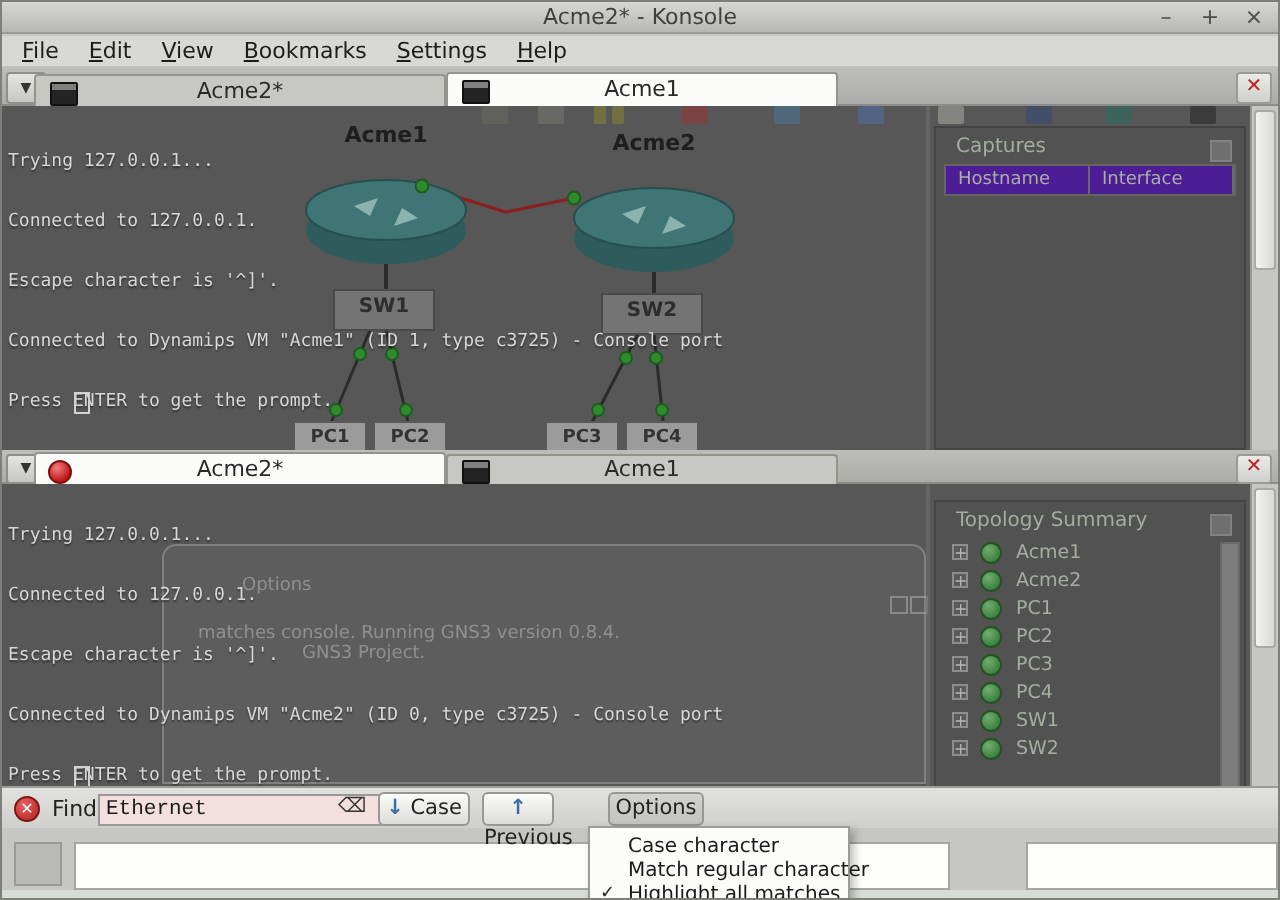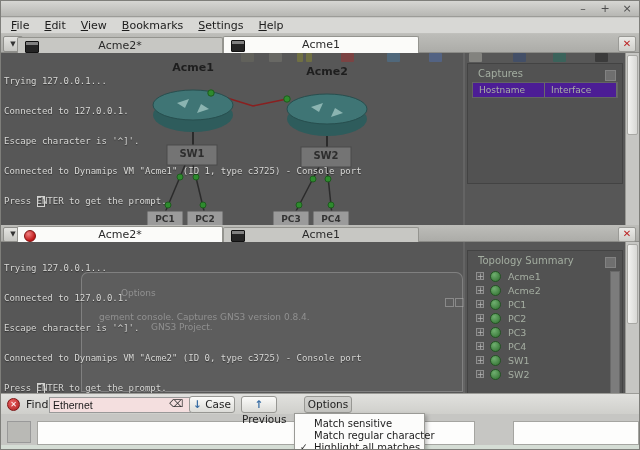--- a/index.html
+++ b/index.html
@@ -72,21 +72,21 @@
   .faint{position:absolute;z-index:1;color:#969696;font-size:9px;opacity:.9}
   .dock-btn{position:absolute;width:7px;height:7px;border:1px solid rgba(175,175,175,.55);z-index:1}
   
   .findbar{position:absolute;left:0;top:392px;width:100%;height:21px;z-index:10;
     background:linear-gradient(#e1e1de,#cfcfcb);border-top:1px solid #9b9b97;box-sizing:border-box}
   .find-close{position:absolute;left:6px;top:4px;width:13px;height:13px;border-radius:50%;
     background:radial-gradient(circle at 35% 30%,#e86060,#b02020);border:1px solid #7d1515;
     color:#fff;font-size:8px;font-weight:bold;text-align:center;line-height:12px;box-sizing:border-box}
   .find-label{position:absolute;left:25px;top:4px;font-size:11px;color:#222}
   .find-input{position:absolute;left:48px;top:3px;width:134px;height:14px;background:#f4dfdf;
-    border:1px solid #999;font-family:Liberation Sans, sans-serif;font-size:10.5px;color:#1a1a1a;padding:0 3px}
+    border:1px solid #999;font-family:Liberation Mono, monospace;font-size:10.5px;color:#1a1a1a;padding:0 3px}
   .clear-icon{position:absolute;left:168px;top:4px;font-size:10px;color:#333}
   .fbtn{position:absolute;top:2px;height:17px;background:linear-gradient(#fbfbf9,#dcdcd8);
     border:1px solid #979793;border-radius:3px;font-size:10.5px;color:#222;text-align:center;
     box-sizing:border-box;line-height:15px}
   .fbtn.pressed{background:linear-gradient(#d2d2cf,#c3c3bf)}
   .arrow-blue{color:#3a6ea5;font-weight:bold}
   .opt-arrow{font-size:8px;color:#333}
   
   .bottomstrip{position:absolute;left:0;top:413px;width:100%;height:37px;background:#c6c6c3}
   .wbox{position:absolute;background:#fdfdfc;border:1px solid #a5a5a1}
@@ -98,20 +98,21 @@
   .popup-item{position:relative;height:11px;line-height:11px;font-size:10px;color:#1b1b1b;
     padding-left:19px;margin:1px 0;white-space:nowrap}
   .popup-check{position:absolute;left:5px;top:0;font-size:9px;color:#222}
 </style>
 </head>
 <body>
 
 <div class="screen">
 
   <div class="titlebar">
+    <span>Acme2* - Konsole</span>
     <div class="win-controls">
       <span class="win-btn">–</span>
       <span class="win-btn">+</span>
       <span class="win-btn">×</span>
     </div>
   </div>
 
   <div class="menubar">
     <span class="menu-item"><u>F</u>ile</span>
     <span class="menu-item"><u>E</u>dit</span>
@@ -193,21 +194,21 @@
     <div class="node-label" style="left:294px;top:12px;width:64px;font-size:11px">Acme2</div>
     <div class="node-label" style="left:166px;top:95px;width:50px;font-size:10px;color:#2d2d2d">SW1</div>
     <div class="node-label" style="left:300px;top:97px;width:50px;font-size:10px;color:#2d2d2d">SW2</div>
     <div class="node-label" style="left:146px;top:161px;width:36px;font-size:9px;color:#333">PC1</div>
     <div class="node-label" style="left:186px;top:161px;width:36px;font-size:9px;color:#333">PC2</div>
     <div class="node-label" style="left:272px;top:161px;width:36px;font-size:9px;color:#333">PC3</div>
     <div class="node-label" style="left:312px;top:161px;width:36px;font-size:9px;color:#333">PC4</div>
 
     <div class="sep-line"></div>
 
-    <div class="gpanel" style="top:10px;height:121px">
+    <div class="gpanel" style="top:10px;height:162px">
       <div class="gpanel-title">Captures</div>
       <div class="gpanel-gear"></div>
       <div class="cap-header">
         <div class="cap-cell">Hostname</div>
         <div class="cap-cell">Interface</div>
       </div>
     </div>
 
     <div class="term" style="top:3px">
       <div class="tl">Trying 127.0.0.1...</div>
@@ -247,21 +248,21 @@
     </div>
     <div class="tab-close-btn" style="height:13px;line-height:12px">
       <span>✕</span>
     </div>
   </div>
 
   <div class="pane pane2">
 
     <div class="faint-frame"></div>
     <div class="faint" style="left:120px;top:46px">Options</div>
-    <div class="faint" style="left:98px;top:70px">gement console. Captures GNS3 version 0.8.4.</div>
+    <div class="faint" style="left:98px;top:70px">matches console. Running GNS3 version 0.8.4.</div>
     <div class="faint" style="left:150px;top:80px">GNS3 Project.</div>
     <div class="dock-btn" style="left:444px;top:56px"></div>
     <div class="dock-btn" style="left:454px;top:56px"></div>
 
     <div class="sep-line"></div>
 
     <div class="gpanel" style="top:8px;height:160px">
       <div class="gpanel-title">Topology Summary</div>
       <div class="gpanel-gear"></div>
       <div class="tree-row">
@@ -354,21 +355,21 @@
 
   <div class="bottomstrip">
     <div class="graybox"></div>
     <div class="wbox" style="left:36px;top:7px;width:436px;height:22px"></div>
     <div class="wbox" style="left:512px;top:7px;width:124px;height:22px"></div>
     <div class="palestrip"></div>
   </div>
 
   <div class="menu-popup">
     <div class="popup-item">
-      <span>Match sensitive</span>
+      <span>Case character</span>
     </div>
     <div class="popup-item">
       <span>Match regular character</span>
     </div>
     <div class="popup-item">
       <span class="popup-check">✓</span>
       <span>Highlight all matches</span>
     </div>
   </div>
 

